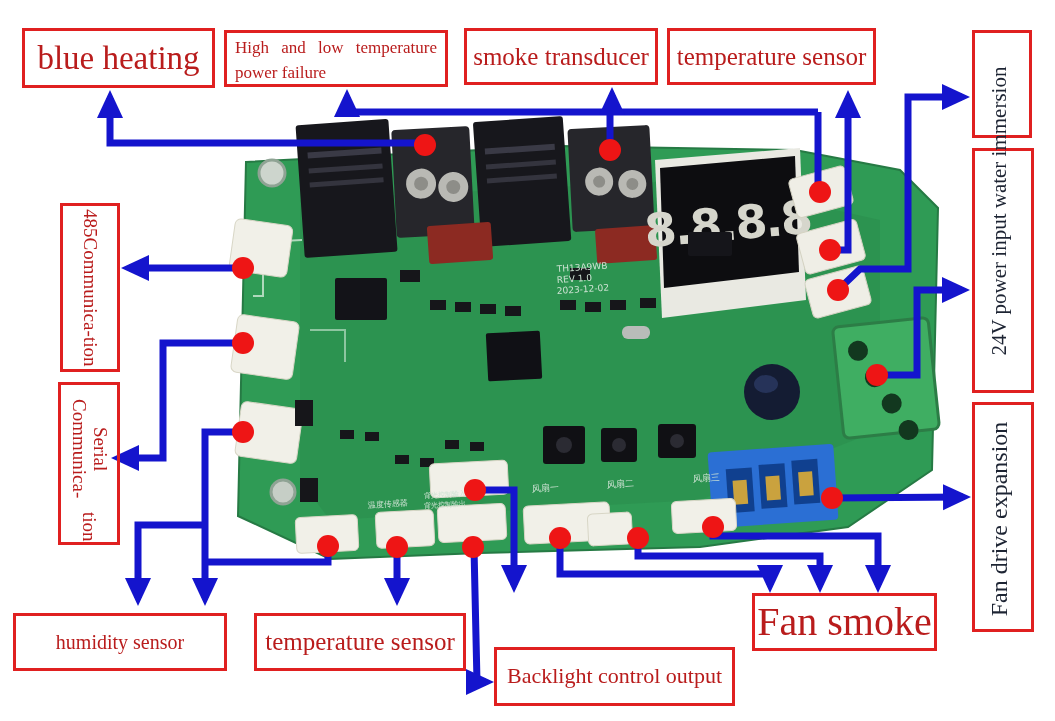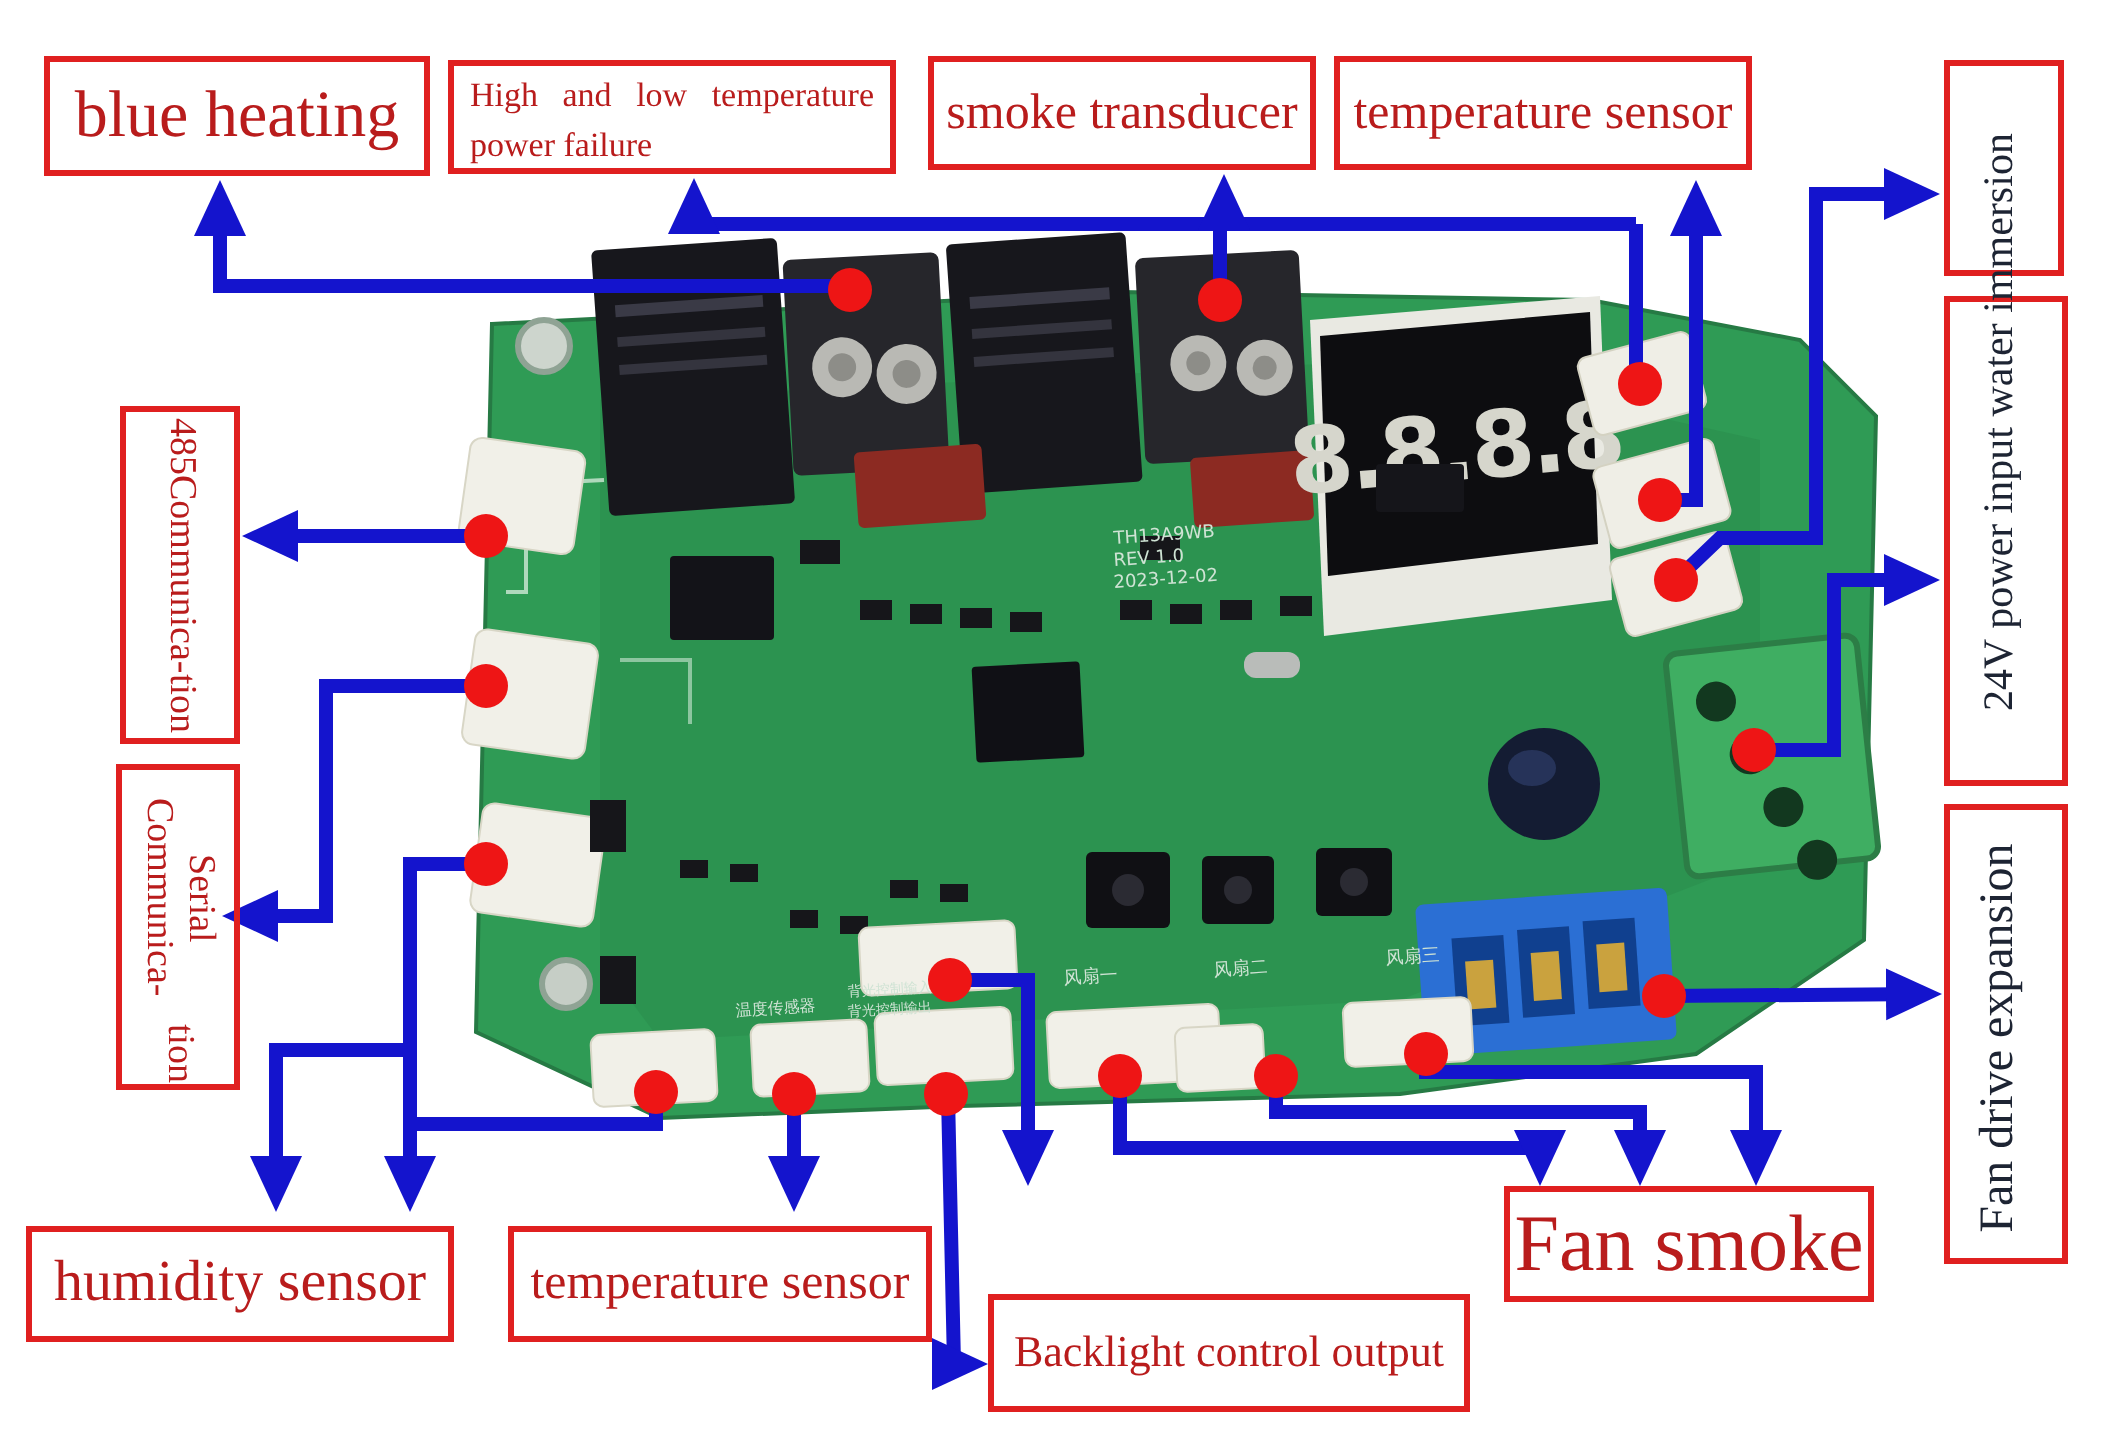--- a/index.html
+++ b/index.html
@@ -7,21 +7,21 @@
          font-family:"Liberation Serif",serif;}
   #board-layer{position:absolute;left:0;top:0;width:1055px;height:721px;}
   .callout{position:absolute;border:3px solid #e02020;box-sizing:border-box;background:transparent;
            display:flex;align-items:center;justify-content:center;text-align:center;
            color:#b91c1c;line-height:1.1;font-family:"Liberation Serif",serif;}
   .c-blue-heating{left:22px;top:28px;width:193px;height:60px;font-size:33px;}
   .c-power-failure{left:224px;top:30px;width:224px;height:57px;font-size:17px;line-height:1.45;
                    justify-content:flex-start;align-items:flex-start;text-align:justify;padding:3px 8px;}
   .c-smoke{left:464px;top:28px;width:194px;height:57px;font-size:25px;}
   .c-temp-top{left:667px;top:28px;width:209px;height:57px;font-size:25px;}
-  .c-humidity{left:13px;top:613px;width:214px;height:58px;font-size:29px;}
+  .c-humidity{left:13px;top:613px;width:214px;height:58px;font-size:20px;}
   .c-temp-bottom{left:254px;top:613px;width:212px;height:58px;font-size:25px;}
   .c-backlight-in{left:494px;top:593px;width:241px;height:57px;font-size:22px;}
   .c-backlight-out{left:494px;top:647px;width:241px;height:59px;font-size:22px;}
   .c-fan-drive{left:752px;top:593px;width:185px;height:58px;font-size:40px;}
   .c-485{left:60px;top:203px;width:60px;height:169px;}
   .c-serial{left:58px;top:382px;width:62px;height:163px;}
   .vert-lr{writing-mode:vertical-rl;font-size:19px;display:flex;align-items:center;justify-content:center;}
   .vert-lr span{display:block;}
   .c-right-a{left:972px;top:30px;width:60px;height:108px;}
   .c-right-b{left:972px;top:148px;width:62px;height:245px;}

